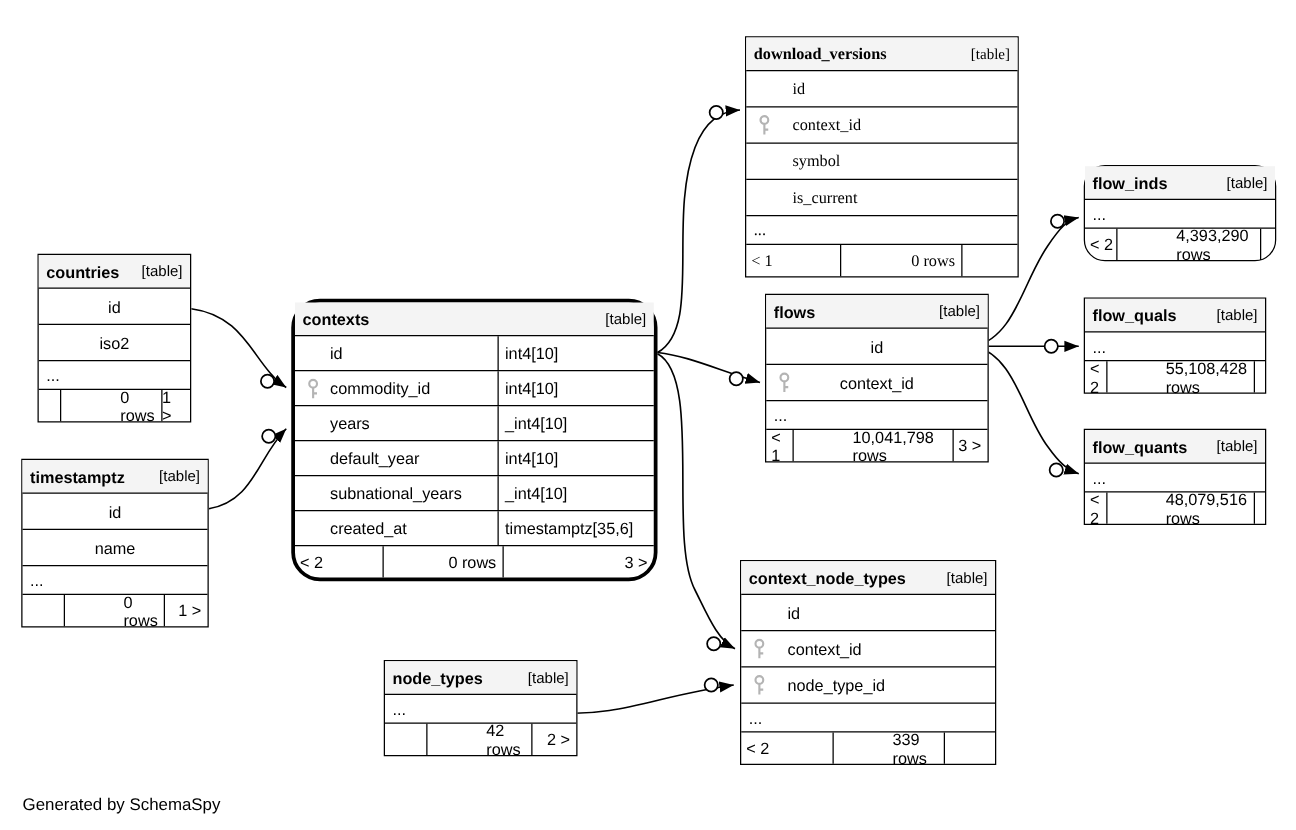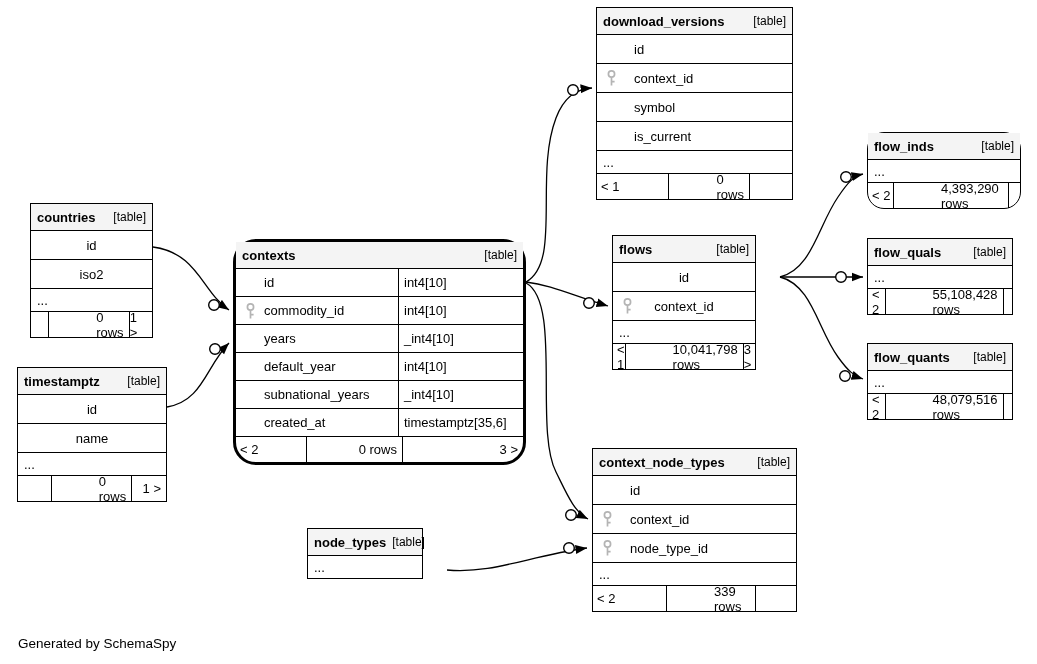--- a/index.html
+++ b/index.html
@@ -21,27 +21,27 @@
   .keyicon{position:absolute;left:9px;top:50%;transform:translateY(-50%);line-height:0;}
   .tfoot{height:25px;display:flex;align-items:stretch;font-size:13px;}
   .f1{display:flex;align-items:center;padding-left:4px;box-sizing:border-box;}
   .f2{flex:1;border-left:1px solid #000;border-right:1px solid #000;display:flex;align-items:center;justify-content:flex-end;padding-right:5px;box-sizing:border-box;padding-left:47px;}
   .f3{display:flex;align-items:center;justify-content:flex-end;padding-right:5px;box-sizing:border-box;}
 
   
   #tbl-countries{left:30px;top:203px;width:123px;}
   #tbl-commodities{left:17px;top:367px;width:150px;}
   #tbl-contexts{left:233px;top:239px;width:293px;border-width:3px;border-radius:23px;}
-  #tbl-download_versions{left:596px;top:7px;width:197px;}
-  #tbl-flows{left:612px;top:235px;width:144px;}
+  #tbl-download_versions{left:596px;top:29px;width:219px;font-family:Liberation Serif, serif;}
+  #tbl-flows{left:612px;top:235px;width:179px;}
   #tbl-flow_inds{left:867px;top:132px;width:154px;border-radius:17px;}
   #tbl-flow_quals{left:867px;top:238px;width:146px;}
   #tbl-flow_quants{left:867px;top:343px;width:146px;}
   #tbl-context_node_types{left:592px;top:448px;width:205px;}
-  #tbl-node_types{left:307px;top:528px;width:116px;}
+  #tbl-node_types{left:307px;top:528px;width:155px;}
 
   
   #tbl-download_versions .trow:not(.tellipsis),
   #tbl-context_node_types .trow:not(.tellipsis){justify-content:flex-start;padding-left:37px;}
   #tbl-contexts .trow{height:27px;}
   #tbl-contexts .trow:not(.tellipsis){justify-content:flex-start;}
   #tbl-contexts .cname{width:162px;padding-left:28px;box-sizing:border-box;}
   #tbl-contexts .ctype{flex:1;align-self:stretch;border-left:1px solid #000;display:flex;align-items:center;padding-left:5px;}
 
   
@@ -279,16 +279,21 @@
         <span class="f2">339 rows</span>
         <span class="f3"></span>
       </div>
     </div>
   <div class="tbl" id="tbl-node_types">
       <div class="tbl-header">
         <span class="tname">node_types</span>
         <span class="ttag">[table]</span>
       </div>
       <div class="trow tellipsis">...</div>
+      <div class="tfoot">
+        <span class="f1"></span>
+        <span class="f2">42 rows</span>
+        <span class="f3">2 &gt;</span>
+      </div>
     </div>
 
   <div class="footer-note">Generated by SchemaSpy</div>
 </div>
 
 </body></html>

